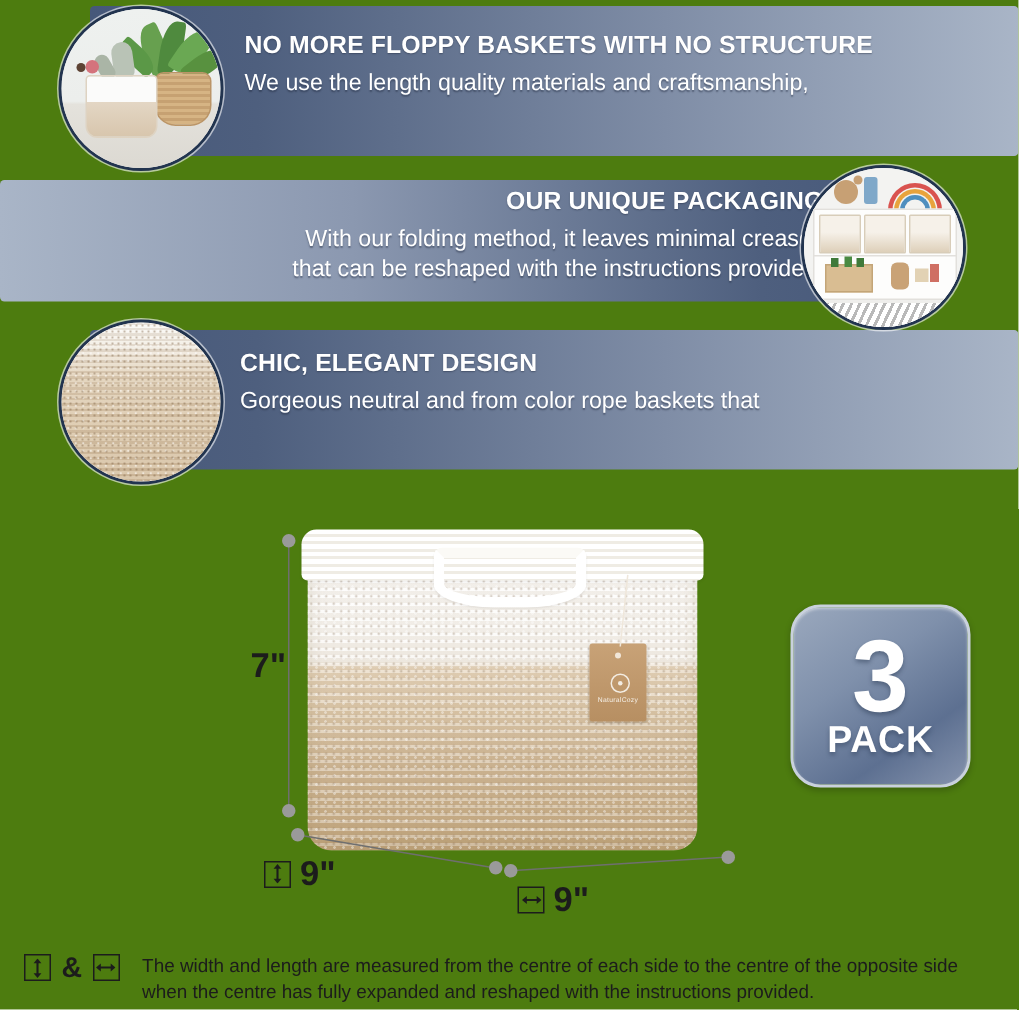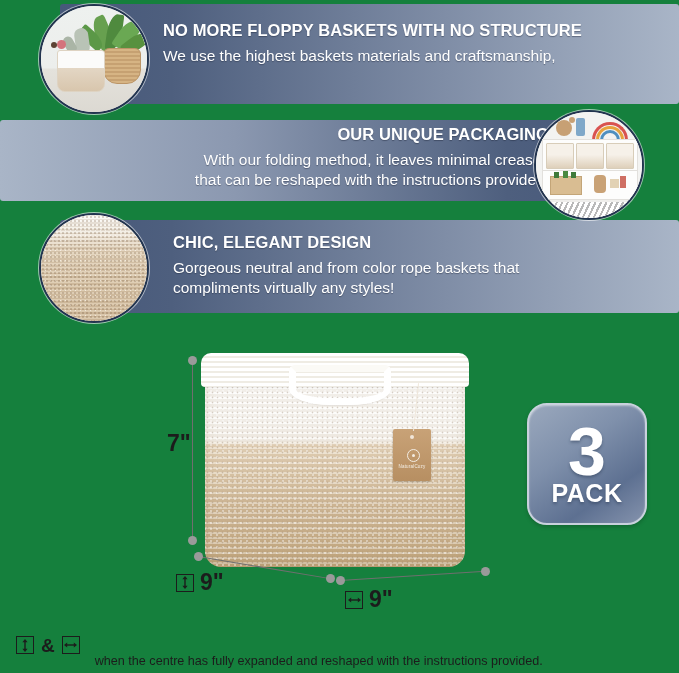--- a/index.html
+++ b/index.html
@@ -8,21 +8,21 @@
     background: #ffffff;
   }
   body {
     font-family: "Liberation Sans", sans-serif;
     -webkit-font-smoothing: antialiased;
   }
   #page {
     position: relative;
     width: 679px;
     height: 673px;
-    background: #15803d;
+    background: #4d7c0f;
     overflow: hidden;
   }
 
   
   .banner {
     position: absolute;
     box-sizing: border-box;
     color: #ffffff;
   }
   .banner .bar {
@@ -306,21 +306,21 @@
 </style>
 </head>
 <body>
 
 <div id="page">
 
   <div class="banner left-photo" style="left:0; top:4px; width:679px; height:100px;">
     <div class="bar"></div>
     <div class="txt" style="left:163px; top:17px;">
       <div class="headline">NO MORE FLOPPY BASKETS WITH NO STRUCTURE</div>
-      <div class="body-line">We use the highest baskets materials and craftsmanship,</div>
+      <div class="body-line">We use the length quality materials and craftsmanship,</div>
     </div>
     <div class="medallion" style="left:39px; top:0px; width:106px; height:106px;">
       <div class="med-inner ph-plants">
 
         <div class="leaf" style="left:54px; top:10px; width:16px; height:34px; transform:rotate(-24deg); background:#67a04f;"></div>
         <div class="leaf" style="left:66px; top:8px;  width:15px; height:36px; transform:rotate(8deg);  background:#4f8a3e;"></div>
         <div class="leaf" style="left:78px; top:12px; width:17px; height:33px; transform:rotate(34deg); background:#6aa853;"></div>
         <div class="leaf" style="left:44px; top:18px; width:13px; height:28px; transform:rotate(-48deg);background:#5b9847;"></div>
         <div class="leaf" style="left:88px; top:22px; width:14px; height:30px; transform:rotate(52deg); background:#58913f;"></div>
         <div class="pot-wicker" style="left:62px; top:42px; width:36px; height:34px;"></div>
@@ -363,24 +363,23 @@
         <div style="position:absolute; left:58px; top:63px; width:12px; height:18px; background:#c9a276; border-radius:4px;"></div>
         <div style="position:absolute; left:74px; top:67px; width:9px; height:9px; background:#e2d2b4;"></div>
         <div style="position:absolute; left:84px; top:64px; width:6px; height:12px; background:#cf6f63;"></div>
         <div class="floorstripe" style="height:16px;"></div>
       </div>
     </div>
   </div>
 
   <div class="banner left-photo" style="left:0; top:220px; width:679px; height:93px;">
     <div class="bar"></div>
-    <div class="txt" style="left:173px; top:13px;">
+    <div class="txt" style="left:160px; top:13px;">
       <div class="headline">CHIC, ELEGANT DESIGN</div>
       <div class="body-line">Gorgeous neutral and from color rope baskets that</div>
-      <div class="body-line">compliments virtually any styles!</div>
     </div>
     <div class="medallion" style="left:39px; top:-7px; width:106px; height:106px;">
       <div class="med-inner ph-rope"></div>
     </div>
   </div>
 
   <div class="prod-area">
 
     <div class="basket">
       <div class="body"></div>
@@ -445,18 +444,18 @@
     </span>
     <span class="amp">&amp;</span>
     <span class="icon-box">
       <svg width="13" height="10" viewBox="0 0 13 10">
         <line x1="2" y1="5" x2="11" y2="5" stroke="#1c1c1c" stroke-width="1.4"></line>
         <polygon points="0,5 3.2,2.4 3.2,7.6" fill="#1c1c1c"></polygon>
         <polygon points="13,5 9.8,2.4 9.8,7.6" fill="#1c1c1c"></polygon>
       </svg>
     </span>
     <span class="note">
-      <br>
+      <span>The width and length are measured from the centre of each side to the centre of the opposite side</span><br>
       <span>when the centre has fully expanded and reshaped with the instructions provided.</span>
     </span>
   </div>
 
 </div>
 
 </body></html>

